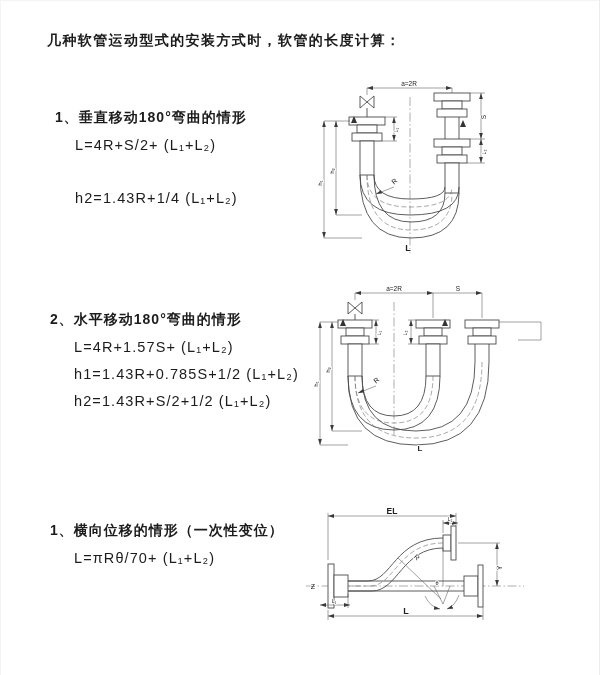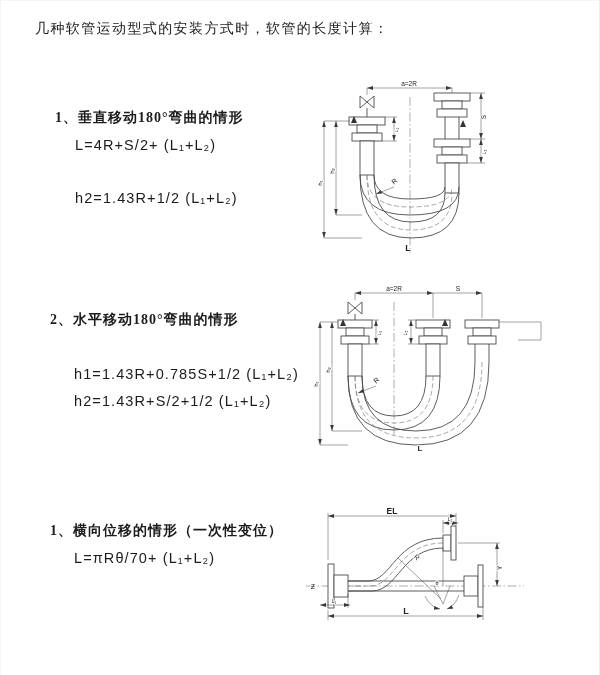--- a/index.html
+++ b/index.html
@@ -2,44 +2,45 @@
 <html><head>
 <meta charset="utf-8">
 <style>
   html,body{margin:0;padding:0;background:#fff;}
   .page{
     position:relative;width:600px;height:675px;background:#fff;overflow:hidden;
     font-family:"Liberation Sans","DejaVu Sans",sans-serif;color:#1c1c1c;
     border-bottom:3px solid #c6c6c6;
     box-shadow:inset -1px 0 0 #ececec, inset 1px 0 0 #f4f4f4, inset 0 1px 0 #f4f4f4;
   }
-  .title{position:absolute;left:35px;top:20px;margin:0;font-size:14px;font-weight:normal;letter-spacing:1.4px;white-space:nowrap;}
-  .sec-heading{position:absolute;font-size:14px;font-weight:bold;letter-spacing:1px;white-space:nowrap;font-family:Liberation Serif, serif;}
+  .title{position:absolute;left:35px;top:20px;margin:12px;font-size:14px;font-weight:bold;letter-spacing:1.4px;white-space:nowrap;}
+  .sec-heading{position:absolute;font-size:14px;font-weight:bold;letter-spacing:1px;white-space:nowrap;}
   .formula{position:absolute;font-size:14.5px;letter-spacing:1.1px;white-space:nowrap;text-align:center;}
   .diagram{position:absolute;}
   .diagram .ln{stroke:#4b4b4b;stroke-width:0.9;fill:none;}
   .diagram .part{stroke:#4b4b4b;stroke-width:0.9;fill:#fff;}
   .diagram .cl{stroke:#6d6d6d;stroke-width:0.55;stroke-dasharray:9 2.5 1.5 2.5;fill:none;}
   .diagram .hcl{stroke:#6d6d6d;stroke-width:0.6;stroke-dasharray:5 2.5;fill:none;}
   .diagram .dim{stroke:#565656;stroke-width:0.55;fill:none;}
   .diagram text{fill:#222;font-family:"Liberation Sans","DejaVu Sans",sans-serif;
     paint-order:stroke;stroke:#fff;stroke-width:1.6px;stroke-linejoin:round;}
 </style>
 </head>
 <body>
 
 <div class="page">
 
   <h1 class="title">几种软管运动型式的安装方式时，软管的长度计算：</h1>
 
   <div class="sec-heading" style="left:55px;top:109px">1、垂直移动180°弯曲的情形</div>
   <div class="formula" style="left:75px;top:137px">L=4R+S/2+ (L₁+L₂)</div>
-  <div class="formula" style="left:75px;top:190px">h2=1.43R+1/2 (L₁+L₂)</div>
+  <div class="formula" style="left:75px;top:190px">h2=1.43R+1/4 (L₁+L₂)</div>
 
   <div class="sec-heading" style="left:50px;top:311px">2、水平移动180°弯曲的情形</div>
+  <div class="formula" style="left:74px;top:339px">L=4R+1.57S+ (L₁+L₂)</div>
   <div class="formula" style="left:74px;top:366px">h1=1.43R+0.785S+1/2 (L₁+L₂)</div>
   <div class="formula" style="left:74px;top:393px">h2=1.43R+S/2+1/2 (L₁+L₂)</div>
 
   <div class="sec-heading" style="left:50px;top:522px">1、横向位移的情形（一次性变位）</div>
   <div class="formula" style="left:74px;top:550px">L=πRθ/70+ (L₁+L₂)</div>
 
   <svg class="diagram" style="left:310px;top:75px" width="250" height="185" viewBox="0 0 250 185">
     <defs>
       <pattern id="hp1" width="3.6" height="3.6" patternUnits="userSpaceOnUse">
         <path d="M0,0 L3.6,3.6 M3.6,0 L0,3.6" stroke="#5a5a5a" stroke-width="0.45"></path>

